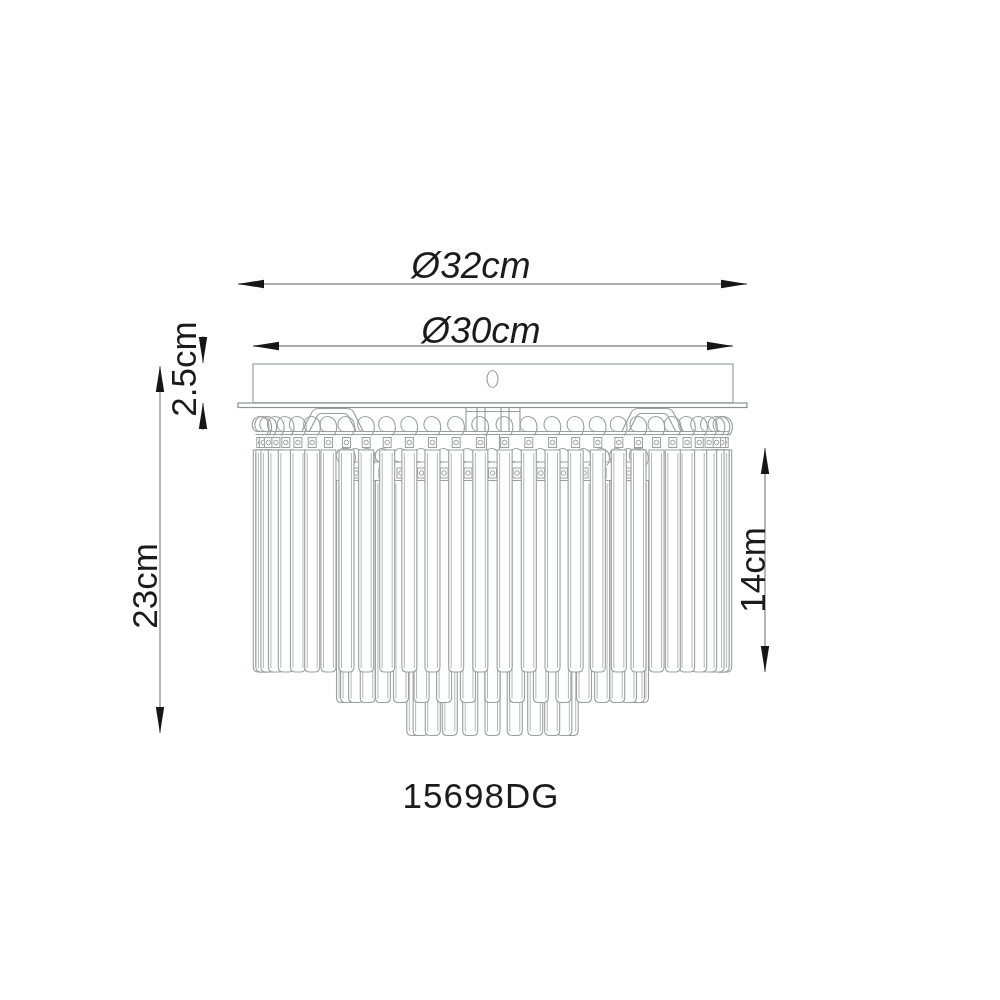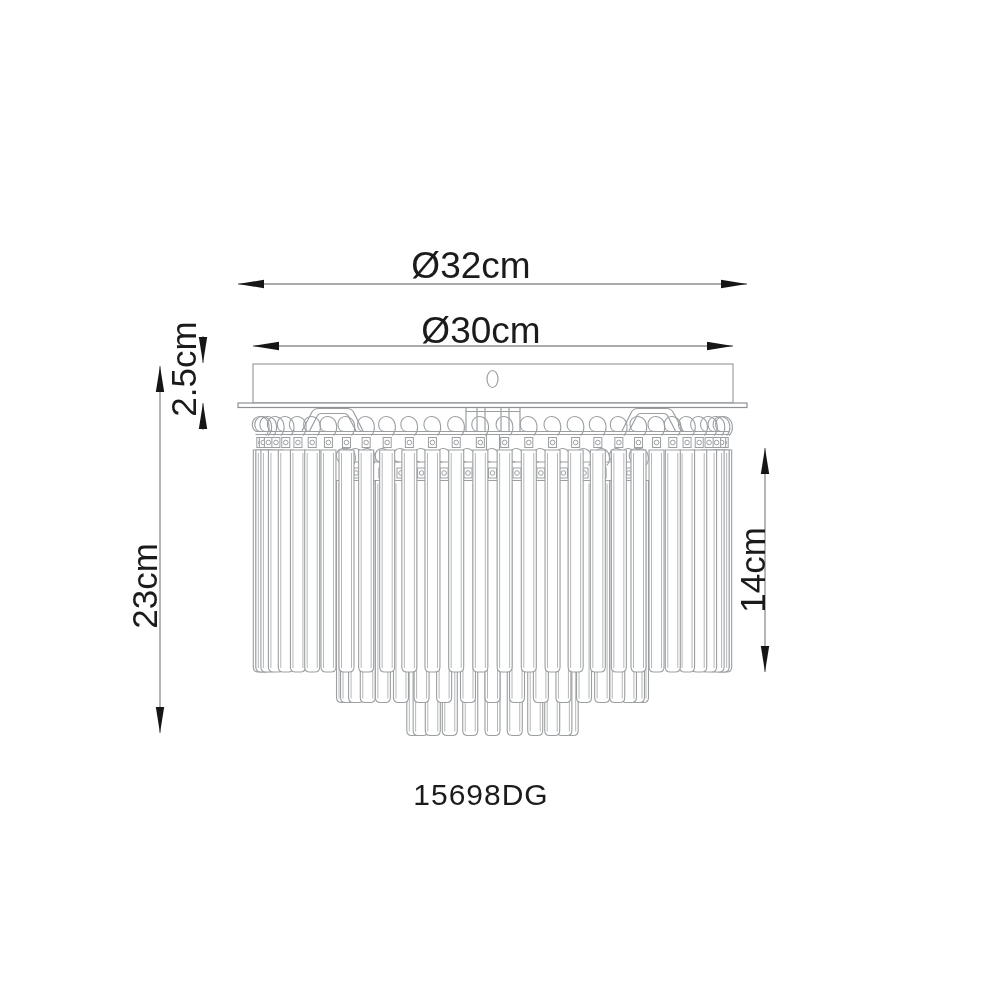--- a/index.html
+++ b/index.html
@@ -2,23 +2,23 @@
 <html><head>
 <meta charset="utf-8">
 <style>
   html,body{margin:0;padding:0;background:#fff;}
   .stage{position:relative;width:1000px;height:1000px;background:#ffffff;overflow:hidden;
          font-family:"Liberation Sans", sans-serif;}
   .stage svg{position:absolute;left:0;top:0;}
   .lbl{position:absolute;color:#1b1b1b;white-space:nowrap;
        transform:translate(-50%,-50%);line-height:1;}
   .lbl.rot{transform:translate(-50%,-50%) rotate(-90deg);}
-  .dim{font-size:37px;}
+  .dim{font-size:37px;font-style:italic;}
   .dimside{font-size:35px;}
-  .code{font-size:30px;letter-spacing:1px;}
+  .code{font-size:35px;letter-spacing:1px;}
 </style>
 </head>
 <body>
 
 <div class="stage">
 
   <svg width="1000" height="1000" viewBox="0 0 1000 1000">
 
     <g fill="none" stroke="#9b9fa2" stroke-width="1.2">
       <rect x="253" y="364" width="480" height="39" fill="#ffffff"></rect>

